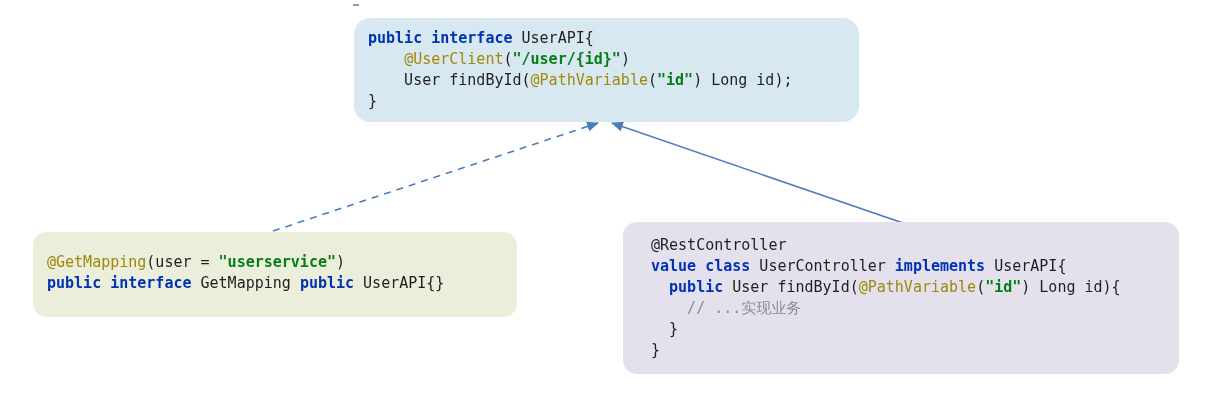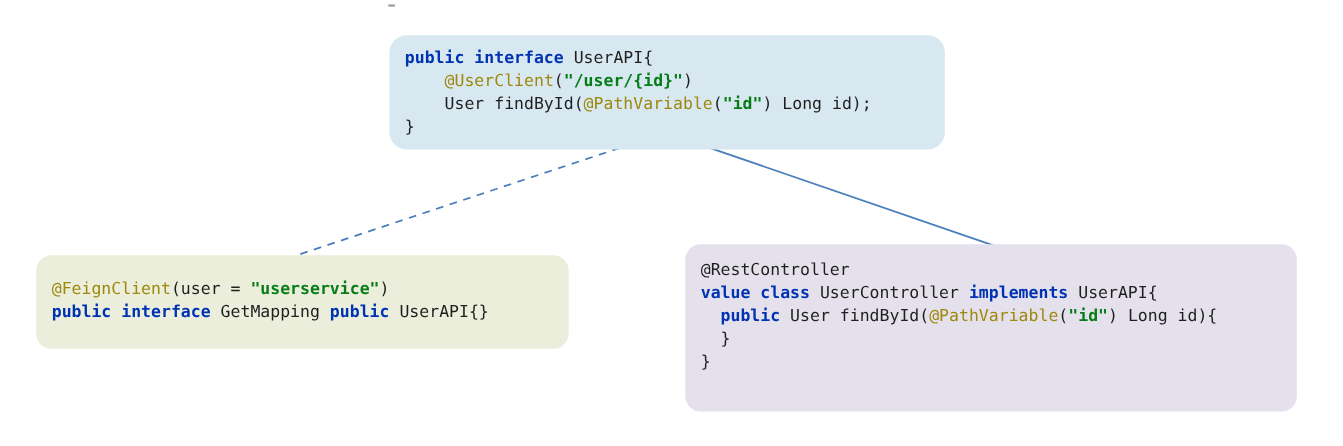--- a/index.html
+++ b/index.html
@@ -21,36 +21,36 @@
   }
   .code-box {
     position: absolute;
     font-size: 15px;
     line-height: 21px;
     color: var(--tok-txt, #1f1f1f);
   }
   .code-box .box-inner { width: 100%; height: 100%; }
   .code-line { white-space: pre; }
   .box-userapi {
-    left: 354px; top: 32px;
+    left: 354px; top: 18px;
     width: 505px; height: 104px;
     border-radius: 16px;
     padding: 10px 14px;
   }
   .box-userclient {
     left: 33px; top: 232px;
     width: 484px; height: 85px;
     border-radius: 14px;
     padding: 20px 14px;
   }
   .box-usercontroller {
     left: 623px; top: 222px;
     width: 556px; height: 152px;
     border-radius: 14px;
-    padding: 13px 14px;
+    padding: 13px 28px;
   }
   .tok-kw  { color: var(--tok-kw);  font-weight: bold; }
   .tok-ann { color: var(--tok-ann); }
   .tok-str { color: var(--tok-str); font-weight: bold; }
   .tok-com { color: var(--tok-com); }
   .tok-txt { color: var(--tok-txt); }
   .artifact-dash {
     position: absolute;
     left: 353px; top: 4px;
     width: 6px; height: 2px;
@@ -78,28 +78,29 @@
     <div class="box-inner">
         <div class="code-line"><span class="tok-kw">public interface</span><span class="tok-txt"> UserAPI{</span></div>
         <div class="code-line"><span class="tok-txt">    </span><span class="tok-ann">@UserClient</span><span class="tok-txt">(</span><span class="tok-str">"/user/{id}"</span><span class="tok-txt">)</span></div>
         <div class="code-line"><span class="tok-txt">    User findById(</span><span class="tok-ann">@PathVariable</span><span class="tok-txt">(</span><span class="tok-str">"id"</span><span class="tok-txt">) Long id);</span></div>
         <div class="code-line"><span class="tok-txt">}</span></div>
       </div>
   </div>
 
   <div class="code-box box-userclient" style="background: rgb(234, 238, 218);">
     <div class="box-inner">
-        <div class="code-line"><span class="tok-ann">@FeignClient</span><span class="tok-txt">(user = </span><span class="tok-str">"userservice"</span><span class="tok-txt">)</span></div>
+        <div class="code-line"><span class="tok-ann">@GetMapping</span><span class="tok-txt">(user = </span><span class="tok-str">"userservice"</span><span class="tok-txt">)</span></div>
         <div class="code-line"><span class="tok-kw">public interface</span><span class="tok-txt"> GetMapping </span><span class="tok-kw">public</span><span class="tok-txt"> UserAPI{}</span></div>
       </div>
   </div>
 
   <div class="code-box box-usercontroller" style="background: rgb(229, 225, 236);">
     <div class="box-inner">
         <div class="code-line"><span class="tok-txt">@RestController</span></div>
         <div class="code-line"><span class="tok-kw">value class</span><span class="tok-txt"> UserController </span><span class="tok-kw">implements</span><span class="tok-txt"> UserAPI{</span></div>
         <div class="code-line"><span class="tok-txt">  </span><span class="tok-kw">public</span><span class="tok-txt"> User findById(</span><span class="tok-ann">@PathVariable</span><span class="tok-txt">(</span><span class="tok-str">"id"</span><span class="tok-txt">) Long id){</span></div>
+        <div class="code-line"><span class="tok-com">    // ...实现业务</span></div>
         <div class="code-line"><span class="tok-txt">  }</span></div>
         <div class="code-line"><span class="tok-txt">}</span></div>
       </div>
   </div>
 
 </div>
 
 </body></html>

